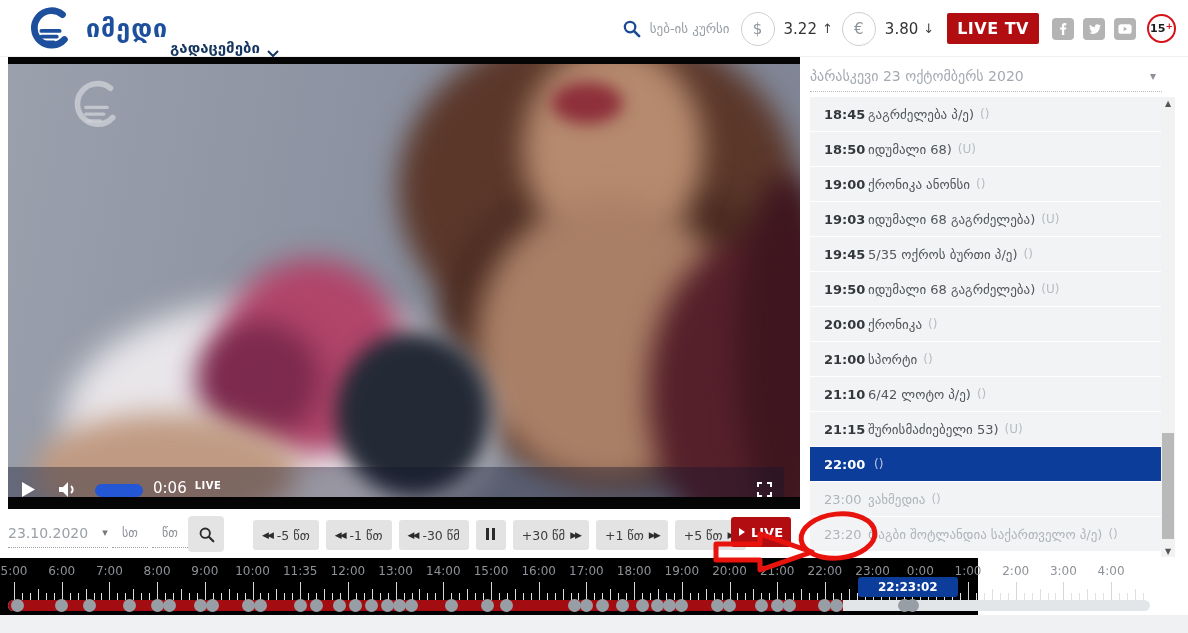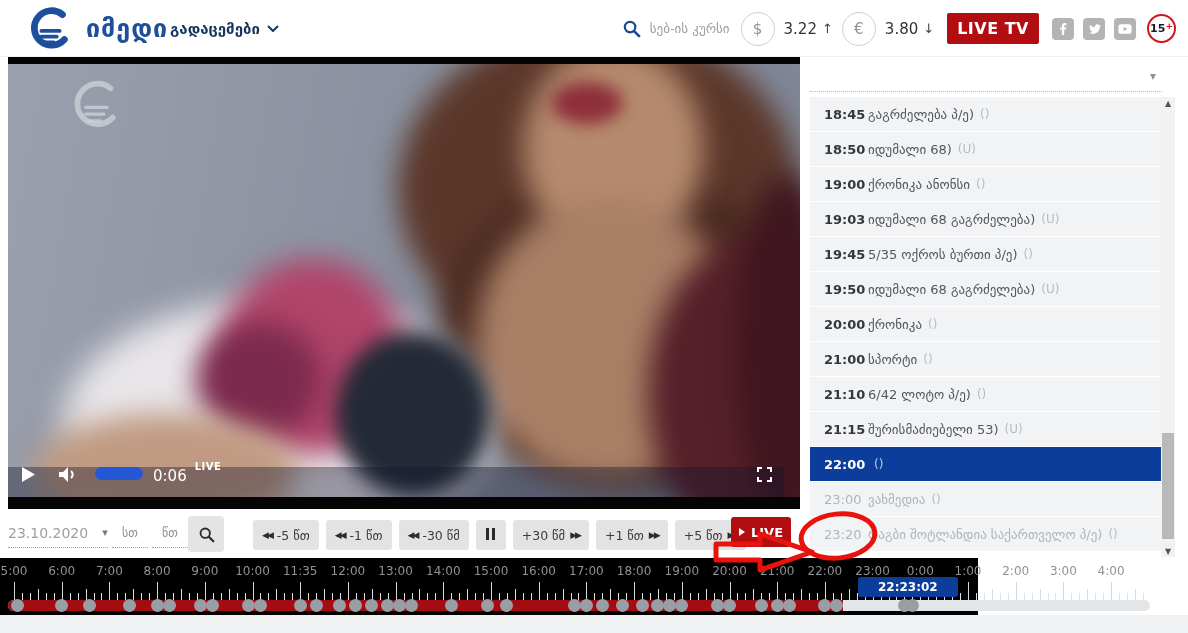--- a/index.html
+++ b/index.html
@@ -8,39 +8,39 @@
     --row-bg:#f2f3f5; --dim:#b0b5bb;
   }
   *{box-sizing:border-box;margin:0;padding:0}
   body{font-family:"DejaVu Sans","Liberation Sans",sans-serif;background:#fff;overflow:hidden}
   .stage{position:relative;width:1188px;height:633px;background:#fff;overflow:hidden}
 
   
   .header{position:absolute;left:0;top:0;width:1188px;height:57px;background:#fff;border-bottom:1px solid #f0f0f0}
   .logo{position:absolute;left:28px;top:5px;display:flex;align-items:center;gap:12px}
   .logo-text{font-size:25px;font-weight:bold;color:var(--brand-blue);letter-spacing:1px}
-  .nav{position:absolute;left:170px;top:0;height:57px;display:flex;align-items:center;gap:7px;cursor:pointer}
+  .nav{position:absolute;left:170px;top:0;height:57px;display:flex;align-items:flex-end;gap:7px;cursor:pointer}
   .nav-label{font-size:15px;font-weight:bold;color:#16365f}
   .hdr-right{position:absolute;right:12px;top:0;height:57px;display:flex;align-items:center;gap:9px}
   .rate-label{font-size:13px;color:#9aa0a6;margin-right:2px}
   .cur-circle{width:34px;height:34px;border:1px solid #cbd0d5;border-radius:50%;display:flex;align-items:center;justify-content:center;font-size:15px;color:#8d959c;background:#fff}
   .rate-val{font-size:15px;color:#333}
   .trend{font-size:13px;color:#444;margin-left:-4px}
   .livetv{background:var(--red);color:#fff;font-weight:bold;font-size:16px;padding:6px 10px;border-radius:2px;letter-spacing:.5px;cursor:pointer;margin:0 4px}
   .soc{width:22px;height:22px;border-radius:4px;background:#b4b4b4;display:flex;align-items:center;justify-content:center;cursor:pointer}
   .age-badge{width:29px;height:29px;border-radius:50%;border:2px solid #d6131a;background:#fff;display:flex;align-items:center;justify-content:center;font-size:11px;font-weight:bold;color:#1c1c1c;margin-left:2px}
   .age-badge .plus{color:#d6131a;font-size:9px;margin-top:-6px}
 
   
   .player{position:absolute;left:8px;top:57px;width:792px;height:452px;background:#050505;overflow:hidden;cursor:pointer}
   .scene{position:absolute;left:0;top:7px;right:0;bottom:12px;overflow:hidden;
     background:linear-gradient(100deg,#9aa0ac 0%,#8b91a0 45%,#7e8494 100%)}
   .blob{position:absolute;filter:blur(14px);border-radius:50%}
   .watermark{position:absolute;left:62px;top:20px;opacity:.55}
-  .ctrlbar{position:absolute;left:0;right:16px;bottom:12px;height:30px;background:rgba(18,20,45,.38);display:flex;align-items:flex-start}
+  .ctrlbar{position:absolute;left:0;right:16px;bottom:12px;height:30px;background:rgba(18,20,45,.38);display:flex;align-items:flex-end}
   .playbtn{margin-left:14px;cursor:pointer;display:flex}
   .volbtn{margin-left:24px;cursor:pointer;display:flex}
   .pill{margin-left:18px;width:48px;height:13px;border-radius:7px;background:#2357d5;cursor:pointer}
   .vtime{margin-left:10px;color:#fff;font-size:15px}
   .vlive{margin-left:8px;color:#fff;font-size:10px;font-weight:bold;position:relative;top:-6px;letter-spacing:.5px}
   .fsbtn{margin-left:auto;margin-right:12px;cursor:pointer;display:flex}
 
   
   .schedule{position:absolute;left:810px;top:57px;width:378px;height:500px;background:#fff}
   .date-select{position:absolute;left:0;top:3px;width:352px;height:32px;display:flex;align-items:center;border-bottom:1px dotted #b7bcc2;cursor:pointer}
@@ -191,20 +191,21 @@
       <span class="fsbtn">
         <svg width="15" height="15" viewBox="0 0 15 15">
             <path d="M1 5 V1 H5 M10 1 H14 V5 M14 10 V14 H10 M5 14 H1 V10" fill="none" stroke="#fff" stroke-width="2"></path>
           </svg>
       </span>
     </div>
   </div>
 
   <div class="schedule">
     <div class="date-select">
+      <span class="date-select-label">პარასკევი 23 ოქტომბერს 2020</span>
       <span class="ds-caret">▾</span>
     </div>
     <div class="rows" id="schedule-rows">
         <div class="srow">
           <span class="stime">18:45</span>
           <span class="stitle">გაგრძელება პ/ე)</span>
           <span class="ssuffix">()</span>
         </div>
         <div class="srow">
           <span class="stime">18:50</span>

